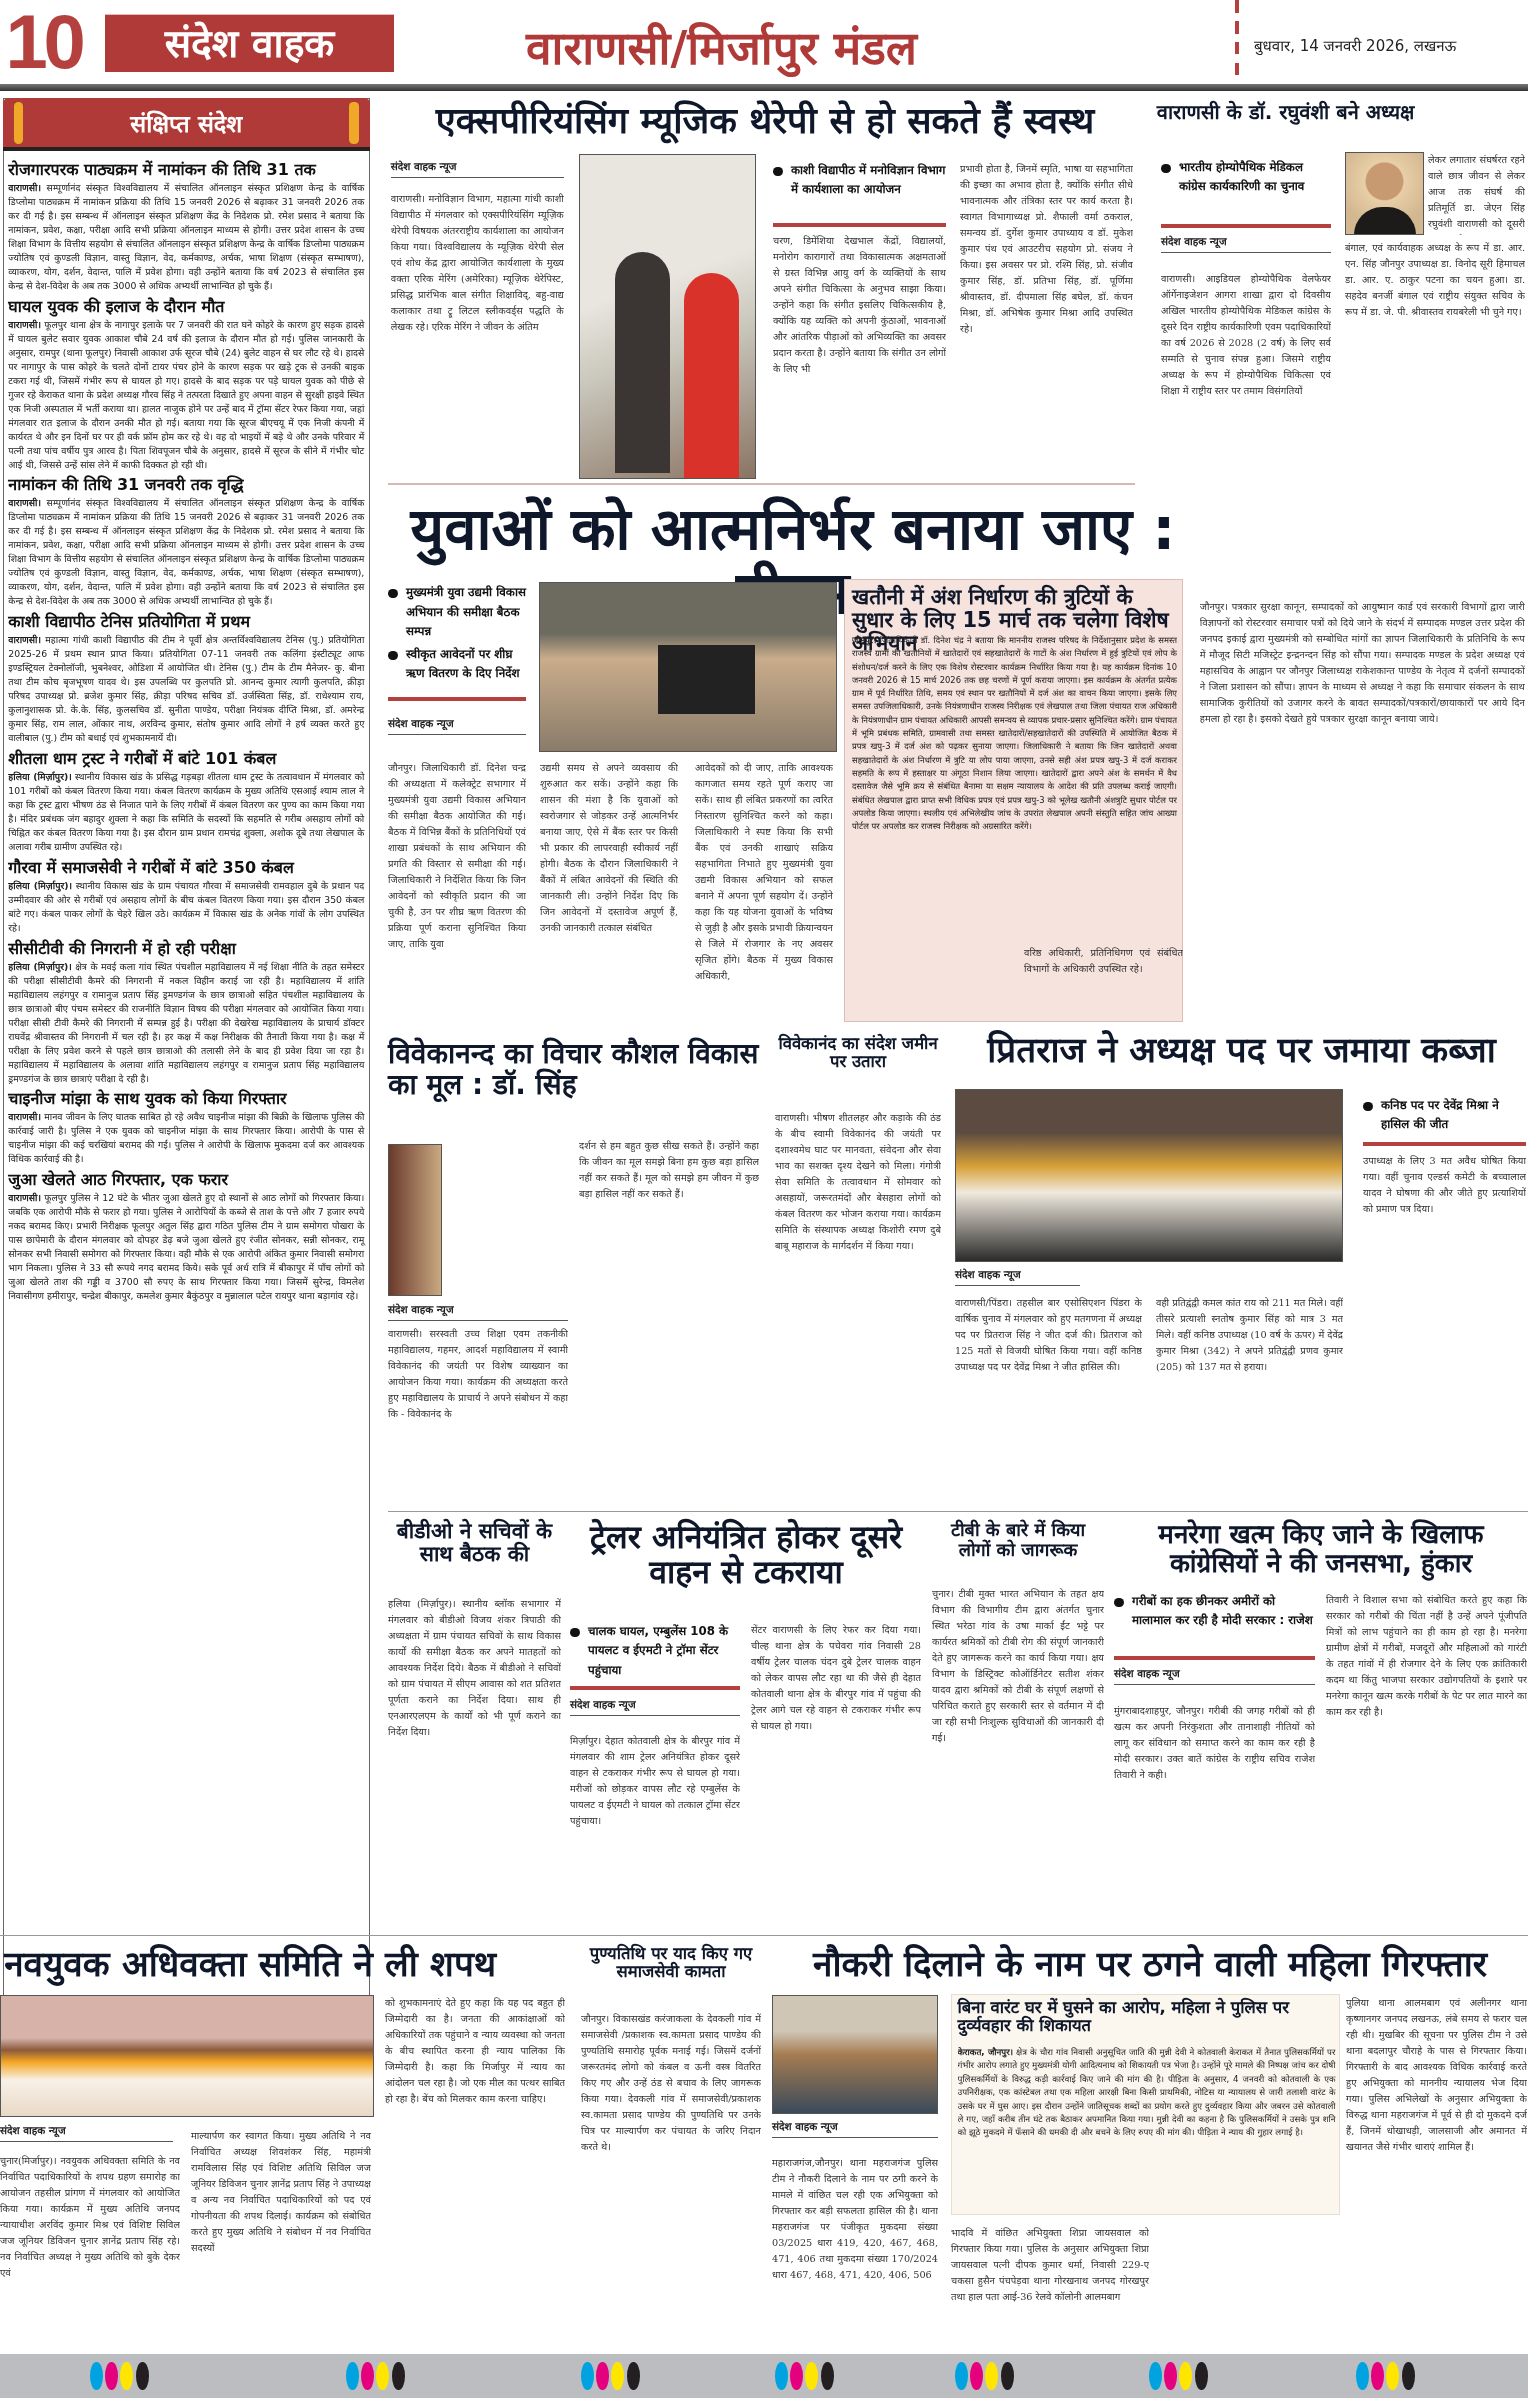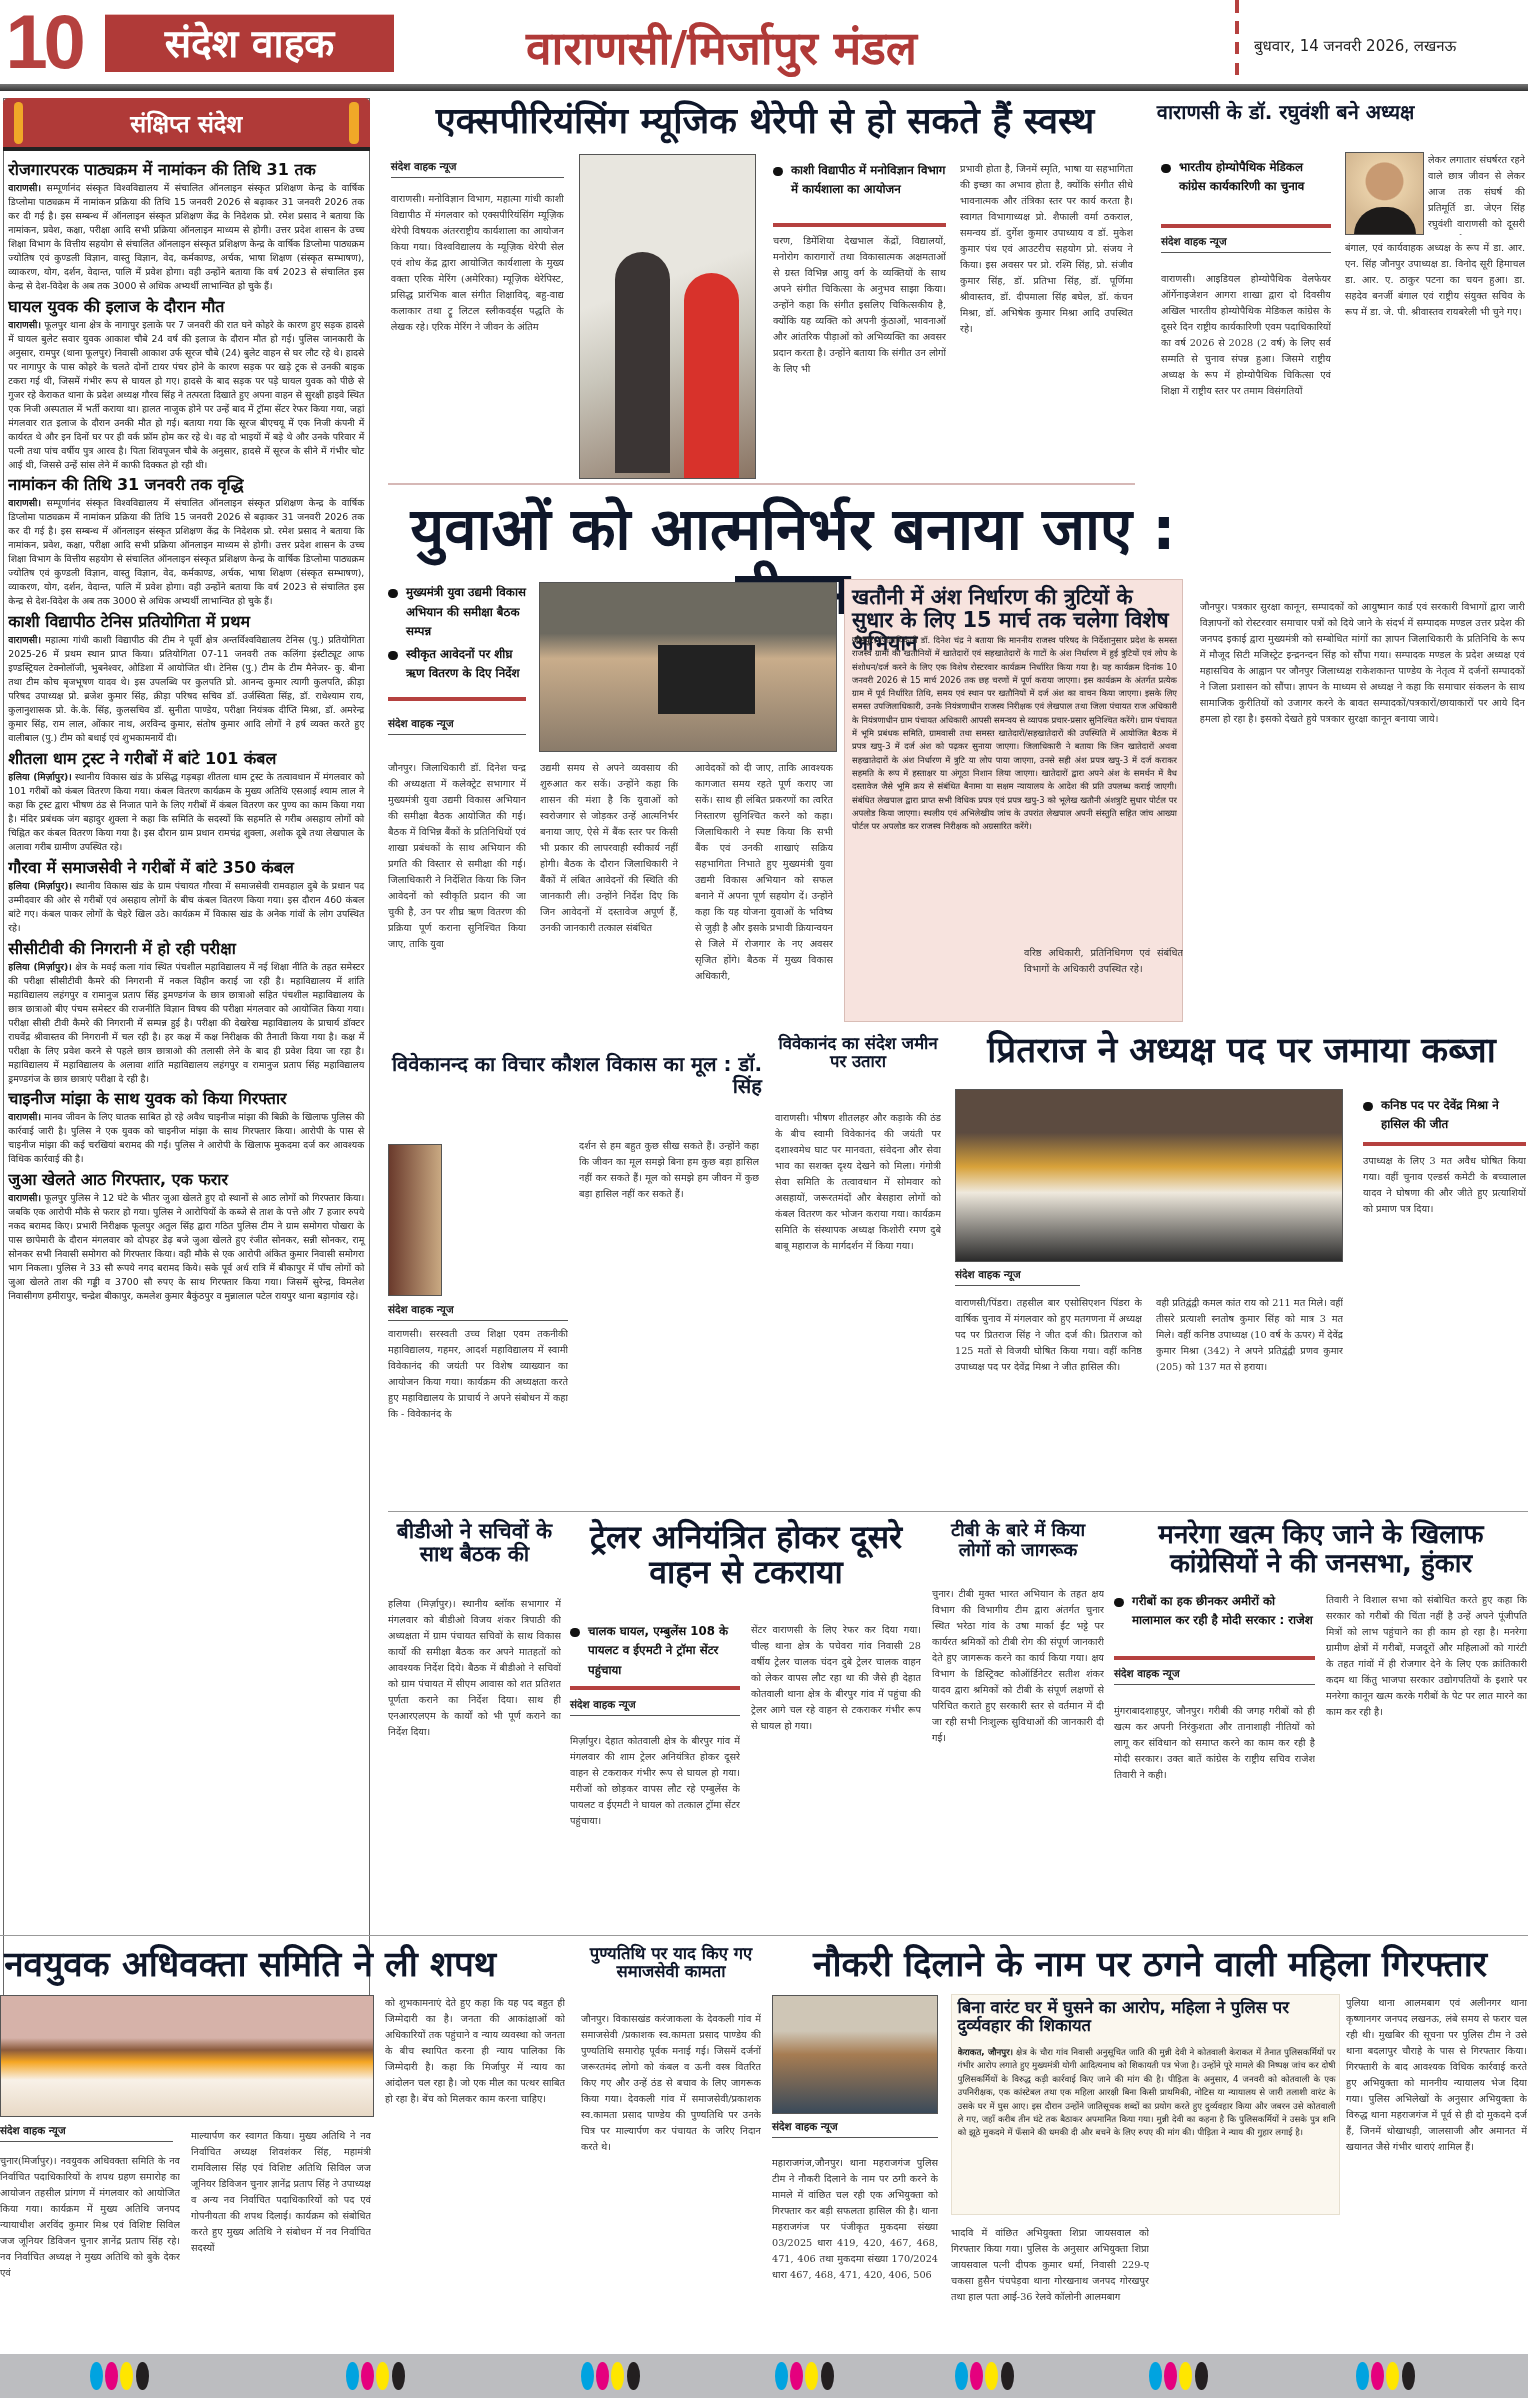--- a/index.html
+++ b/index.html
@@ -67,21 +67,21 @@
     <div class="brief-item">
       <h3>काशी विद्यापीठ टेनिस प्रतियोगिता में प्रथम</h3>
       <p><b>वाराणसी।</b> <span>महात्मा गांधी काशी विद्यापीठ की टीम ने पूर्वी क्षेत्र अन्तर्विश्वविद्यालय टेनिस (पु.) प्रतियोगिता 2025-26 में प्रथम स्थान प्राप्त किया। प्रतियोगिता 07-11 जनवरी तक कलिंगा इंस्टीट्यूट आफ इण्डस्ट्रियल टेक्नोलॉजी, भुबनेश्वर, ओडिशा में आयोजित थी। टेनिस (पु.) टीम के टीम मैनेजर- कु. बीना तथा टीम कोच बृजभूषण यादव थे। इस उपलब्धि पर कुलपति प्रो. आनन्द कुमार त्यागी कुलपति, क्रीड़ा परिषद उपाध्यक्ष प्रो. ब्रजेश कुमार सिंह, क्रीड़ा परिषद सचिव डॉ. उर्जस्विता सिंह, डॉ. राधेश्याम राय, कुलानुशासक प्रो. के.के. सिंह, कुलसचिव डॉ. सुनीता पाण्डेय, परीक्षा नियंत्रक दीप्ति मिश्रा, डॉ. अमरेन्द्र कुमार सिंह, राम लाल, ओंकार नाथ, अरविन्द कुमार, संतोष कुमार आदि लोगों ने हर्ष व्यक्त करते हुए वालीबाल (पु.) टीम को बधाई एवं शुभकामनायें दी।</span></p>
     </div>
     <div class="brief-item">
       <h3>शीतला धाम ट्रस्ट ने गरीबों में बांटे 101 कंबल</h3>
       <p><b>हलिया (मिर्ज़ापुर)।</b> <span>स्थानीय विकास खंड के प्रसिद्ध गड़बड़ा शीतला धाम ट्रस्ट के तत्वावधान में मंगलवार को 101 गरीबों को कंबल वितरण किया गया। कंबल वितरण कार्यक्रम के मुख्य अतिथि एसआई श्याम लाल ने कहा कि ट्रस्ट द्वारा भीषण ठंड से निजात पाने के लिए गरीबों में कंबल वितरण कर पुण्य का काम किया गया है। मंदिर प्रबंधक जंग बहादुर शुक्ला ने कहा कि समिति के सदस्यों कि सहमति से गरीब असहाय लोगों को चिह्नित कर कंबल वितरण किया गया है। इस दौरान ग्राम प्रधान रामचंद्र शुक्ला, अशोक दूबे तथा लेखपाल के अलावा गरीब ग्रामीण उपस्थित रहे।</span></p>
     </div>
     <div class="brief-item">
       <h3>गौरवा में समाजसेवी ने गरीबों में बांटे 350 कंबल</h3>
-      <p><b>हलिया (मिर्ज़ापुर)।</b> <span>स्थानीय विकास खंड के ग्राम पंचायत गौरवा में समाजसेवी रामवहाल दुबे के प्रधान पद उम्मीदवार की ओर से गरीबों एवं असहाय लोगों के बीच कंबल वितरण किया गया। इस दौरान 460 कंबल बांटे गए। कंबल पाकर लोगों के चेहरे खिल उठे। कार्यक्रम में विकास खंड के अनेक गांवों के लोग उपस्थित रहे।</span></p>
+      <p><b>हलिया (मिर्ज़ापुर)।</b> <span>स्थानीय विकास खंड के ग्राम पंचायत गौरवा में समाजसेवी रामवहाल दुबे के प्रधान पद उम्मीदवार की ओर से गरीबों एवं असहाय लोगों के बीच कंबल वितरण किया गया। इस दौरान 350 कंबल बांटे गए। कंबल पाकर लोगों के चेहरे खिल उठे। कार्यक्रम में विकास खंड के अनेक गांवों के लोग उपस्थित रहे।</span></p>
     </div>
     <div class="brief-item">
       <h3>सीसीटीवी की निगरानी में हो रही परीक्षा</h3>
       <p><b>हलिया (मिर्ज़ापुर)।</b> <span>क्षेत्र के मवई कला गांव स्थित पंचशील महाविद्यालय में नई शिक्षा नीति के तहत समेस्टर की परीक्षा सीसीटीवी कैमरे की निगरानी में नकल विहीन कराई जा रही है। महाविद्यालय में शांति महाविद्यालय लहंगपुर व रामानुज प्रताप सिंह ड्रमण्डगंज के छात्र छात्राओ सहित पंचशील महाविद्यालय के छात्र छात्राओ बीए पंचम समेस्टर की राजनीति विज्ञान विषय की परीक्षा मंगलवार को आयोजित किया गया। परीक्षा सीसी टीवी कैमरे की निगरानी में सम्पन्न हुई है। परीक्षा की देखरेख महाविद्यालय के प्राचार्य डॉक्टर राघवेंद्र श्रीवास्तव की निगरानी में चल रही है। हर कक्ष में कक्ष निरीक्षक की तैनाती किया गया है। कक्ष में परीक्षा के लिए प्रवेश करने से पहले छात्र छात्राओ की तलासी लेने के बाद ही प्रवेश दिया जा रहा है। महाविद्यालय में महाविद्यालय के अलावा शांति महाविद्यालय लहंगपुर व रामानुज प्रताप सिंह महाविद्यालय ड्रमण्डगंज के छात्र छात्राएं परीक्षा दे रही है।</span></p>
     </div>
     <div class="brief-item">
       <h3>चाइनीज मांझा के साथ युवक को किया गिरफ्तार</h3>
       <p><b>वाराणसी।</b> <span>मानव जीवन के लिए घातक साबित हो रहे अवैध चाइनीज मांझा की बिक्री के खिलाफ पुलिस की कार्रवाई जारी है। पुलिस ने एक युवक को चाइनीज मांझा के साथ गिरफ्तार किया। आरोपी के पास से चाइनीज मांझा की कई चरखियां बरामद की गईं। पुलिस ने आरोपी के खिलाफ मुकदमा दर्ज कर आवश्यक विधिक कार्रवाई की है।</span></p>
     </div>
     <div class="brief-item">
@@ -138,21 +138,21 @@
   <div style="position:absolute;left:7px;top:54px;width:325px;height:305px;overflow:hidden;font:8.4px/13.3px 'DejaVu Sans',sans-serif;text-align:justify;color:#222"><b>जौनपुर।</b> <span>जिलाधिकारी डॉ. दिनेश चंद्र ने बताया कि माननीय राजस्व परिषद के निर्देशानुसार प्रदेश के समस्त राजस्व ग्रामों की खतौनियों में खातेदारों एवं सहखातेदारों के गाटों के अंश निर्धारण में हुई त्रुटियों एवं लोप के संशोधन/दर्ज करने के लिए एक विशेष रोस्टरवार कार्यक्रम निर्धारित किया गया है। यह कार्यक्रम दिनांक 10 जनवरी 2026 से 15 मार्च 2026 तक छह चरणों में पूर्ण कराया जाएगा। इस कार्यक्रम के अंतर्गत प्रत्येक ग्राम में पूर्व निर्धारित तिथि, समय एवं स्थान पर खतौनियों में दर्ज अंश का वाचन किया जाएगा। इसके लिए समस्त उपजिलाधिकारी, उनके नियंत्रणाधीन राजस्व निरीक्षक एवं लेखपाल तथा जिला पंचायत राज अधिकारी के नियंत्रणाधीन ग्राम पंचायत अधिकारी आपसी समन्वय से व्यापक प्रचार-प्रसार सुनिश्चित करेंगे। ग्राम पंचायत में भूमि प्रबंधक समिति, ग्रामवासी तथा समस्त खातेदारों/सहखातेदारों की उपस्थिति में आयोजित बैठक में प्रपत्र खपु-3 में दर्ज अंश को पढ़कर सुनाया जाएगा। जिलाधिकारी ने बताया कि जिन खातेदारों अथवा सहखातेदारों के अंश निर्धारण में त्रुटि या लोप पाया जाएगा, उनसे सही अंश प्रपत्र खपु-3 में दर्ज कराकर सहमति के रूप में हस्ताक्षर या अंगूठा निशान लिया जाएगा। खातेदारों द्वारा अपने अंश के समर्थन में वैध दस्तावेज जैसे भूमि क्रय से संबंधित बैनामा या सक्षम न्यायालय के आदेश की प्रति उपलब्ध कराई जाएगी। संबंधित लेखपाल द्वारा प्राप्त सभी विधिक प्रपत्र एवं प्रपत्र खपु-3 को भूलेख खतौनी अंशत्रुटि सुधार पोर्टल पर अपलोड किया जाएगा। स्थलीय एवं अभिलेखीय जांच के उपरांत लेखपाल अपनी संस्तुति सहित जांच आख्या पोर्टल पर अपलोड कर राजस्व निरीक्षक को अग्रसारित करेंगे।</span></div>
 </div>
 <div class="abs col" style="left:844px;top:945px;width:166px;height:76px;overflow:hidden"></div>
 <div class="abs col" style="left:1024px;top:945px;width:159px;height:76px;overflow:hidden">वरिष्ठ अधिकारी, प्रतिनिधिगण एवं संबंधित विभागों के अधिकारी उपस्थित रहे।</div>
 
 <div class="abs" style="left:1197px;top:498px;width:331px;height:526px">
   <div class="col" style="position:absolute;left:2.8px;top:101px;width:325px;height:422px;overflow:hidden">जौनपुर। पत्रकार सुरक्षा कानून, सम्पादकों को आयुष्मान कार्ड एवं सरकारी विभागों द्वारा जारी विज्ञापनों को रोस्टरवार समाचार पत्रों को दिये जाने के संदर्भ में सम्पादक मण्डल उत्तर प्रदेश की जनपद इकाई द्वारा मुख्यमंत्री को सम्बोधित मांगों का ज्ञापन जिलाधिकारी के प्रतिनिधि के रूप में मौजूद सिटी मजिस्ट्रेट इन्द्रनन्दन सिंह को सौंपा गया। सम्पादक मण्डल के प्रदेश अध्यक्ष एवं महासचिव के आह्वान पर जौनपुर जिलाध्यक्ष राकेशकान्त पाण्डेय के नेतृत्व में दर्जनों सम्पादकों ने जिला प्रशासन को सौंपा। ज्ञापन के माध्यम से अध्यक्ष ने कहा कि समाचार संकलन के साथ सामाजिक कुरीतियों को उजागर करने के बावत सम्पादकों/पत्रकारों/छायाकारों पर आये दिन हमला हो रहा है। इसको देखते हुये पत्रकार सुरक्षा कानून बनाया जाये।</div>
 </div>
 
 <div class="abs" style="left:388px;top:1035px;width:374px;height:484px">
-  <div class="headline" style="position:absolute;left:0;top:18px;width:374px;font-size:20px;text-align:right">विवेकानन्द का विचार कौशल विकास का मूल : डॉ. सिंह</div>
+  <div class="headline" style="position:absolute;left:0;top:4px;width:374px;font-size:28px;text-align:left">विवेकानन्द का विचार कौशल विकास का मूल : डॉ. सिंह</div>
   <div class="photo" style="position:absolute;left:0;top:109px;width:54px;height:152px;background:linear-gradient(90deg,#6a3a2c,#c9a982)"></div>
   <div class="byline" style="position:absolute;left:0;top:266px;width:180px">संदेश वाहक न्यूज</div>
   <div class="col" style="position:absolute;left:0;top:291px;width:180px;height:187px;overflow:hidden">वाराणसी। सरस्वती उच्च शिक्षा एवम तकनीकी महाविद्यालय, गहमर, आदर्श महाविद्यालय में स्वामी विवेकानंद की जयंती पर विशेष व्याख्यान का आयोजन किया गया। कार्यक्रम की अध्यक्षता करते हुए महाविद्यालय के प्राचार्य ने अपने संबोधन में कहा कि - विवेकानंद के</div>
   <div class="col" style="position:absolute;left:191px;top:103px;width:180px;height:367px;overflow:hidden">दर्शन से हम बहुत कुछ सीख सकते हैं। उन्होंने कहा कि जीवन का मूल समझे बिना हम कुछ बड़ा हासिल नहीं कर सकते हैं। मूल को समझे हम जीवन में कुछ बड़ा हासिल नहीं कर सकते हैं।</div>
 </div>
 <div class="abs" style="left:775px;top:1035px;width:166px;height:484px">
   <div class="headline" style="position:absolute;left:0;top:0;width:166px;font-size:16.6px;text-align:center">विवेकानंद का संदेश जमीन पर उतारा</div>
   <div class="col" style="position:absolute;left:0;top:75px;width:166px;height:408px;overflow:hidden">वाराणसी। भीषण शीतलहर और कड़ाके की ठंड के बीच स्वामी विवेकानंद की जयंती पर दशाश्वमेध घाट पर मानवता, संवेदना और सेवा भाव का सशक्त दृश्य देखने को मिला। गंगोत्री सेवा समिति के तत्वावधान में सोमवार को असहायों, जरूरतमंदों और बेसहारा लोगों को कंबल वितरण कर भोजन कराया गया। कार्यक्रम समिति के संस्थापक अध्यक्ष किशोरी रमण दुबे बाबू महाराज के मार्गदर्शन में किया गया।</div>
 </div>
 

